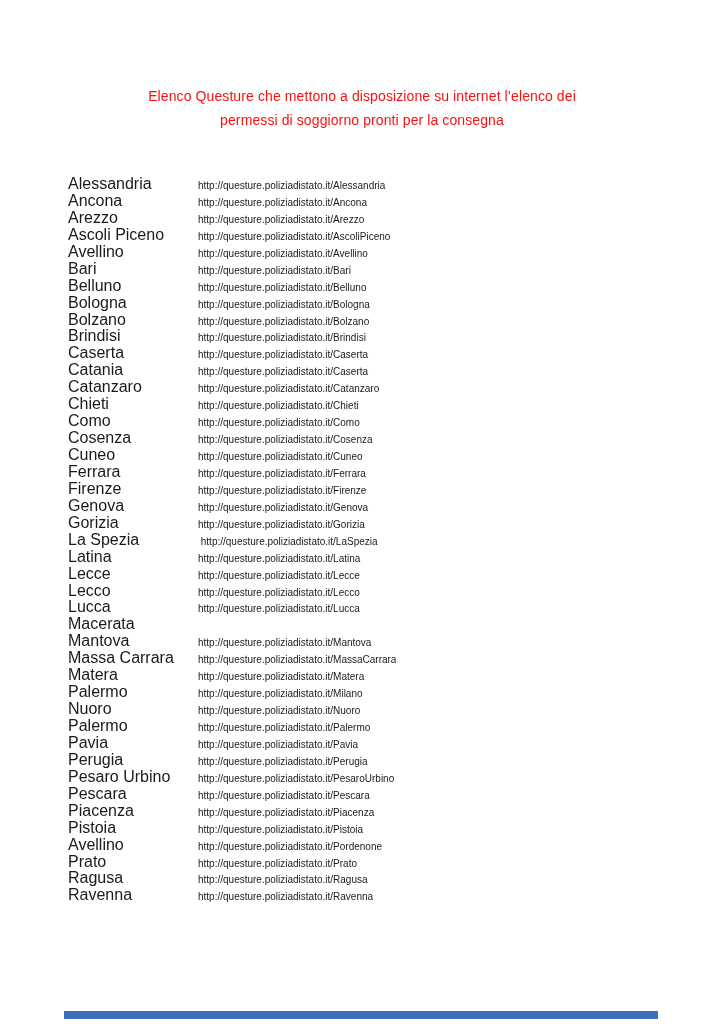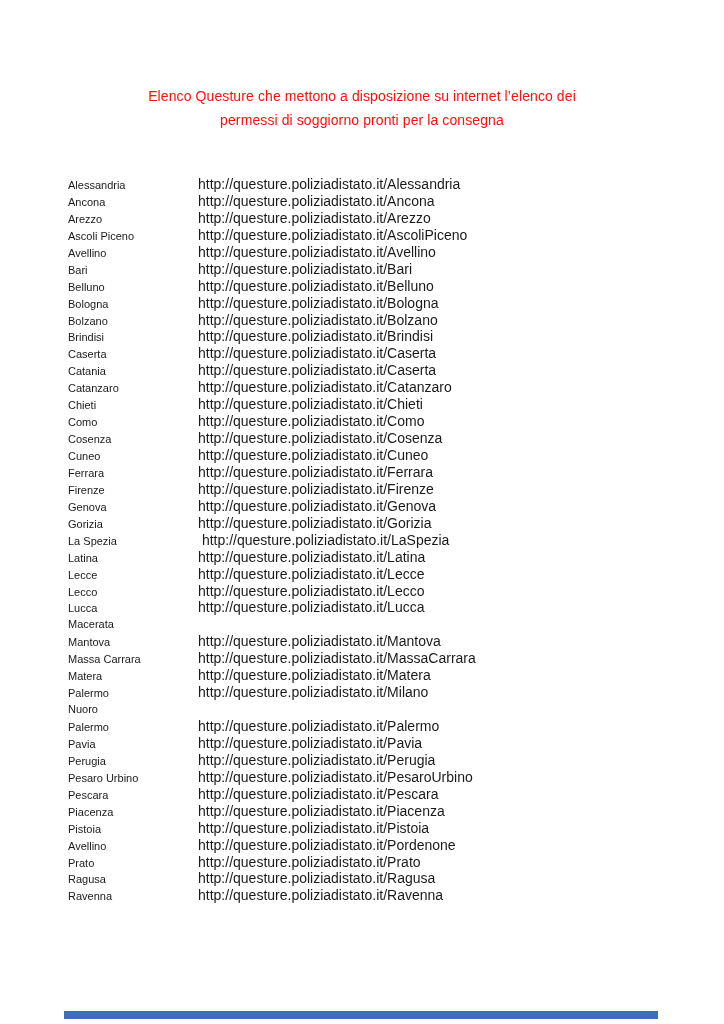--- a/index.html
+++ b/index.html
@@ -35,28 +35,28 @@
     left: 68px;
     right: 20px;
   }
   .row {
     display: flex;
     height: 16.95px;
     align-items: baseline;
   }
   .city {
     flex: 0 0 130px;
-    font-size: 11px;
+    font-size: 16px;
     line-height: 16.95px;
     color: #1a1a1a;
     white-space: pre;
   }
   .url {
     flex: 1 1 auto;
-    font-size: 14px;
+    font-size: 10px;
     line-height: 16.95px;
     color: #1a1a1a;
     white-space: pre;
   }
   .footer-rule {
     position: absolute;
     left: 64px;
     top: 1011px;
     width: 594px;
     height: 8px;
@@ -191,20 +191,21 @@
       <div class="row">
         <span class="city">Matera</span>
         <span class="url">http://questure.poliziadistato.it/Matera</span>
       </div>
       <div class="row">
         <span class="city">Palermo</span>
         <span class="url">http://questure.poliziadistato.it/Milano</span>
       </div>
       <div class="row">
         <span class="city">Nuoro</span>
+        <span class="url">http://questure.poliziadistato.it/Nuoro</span>
       </div>
       <div class="row">
         <span class="city">Palermo</span>
         <span class="url">http://questure.poliziadistato.it/Palermo</span>
       </div>
       <div class="row">
         <span class="city">Pavia</span>
         <span class="url">http://questure.poliziadistato.it/Pavia</span>
       </div>
       <div class="row">

